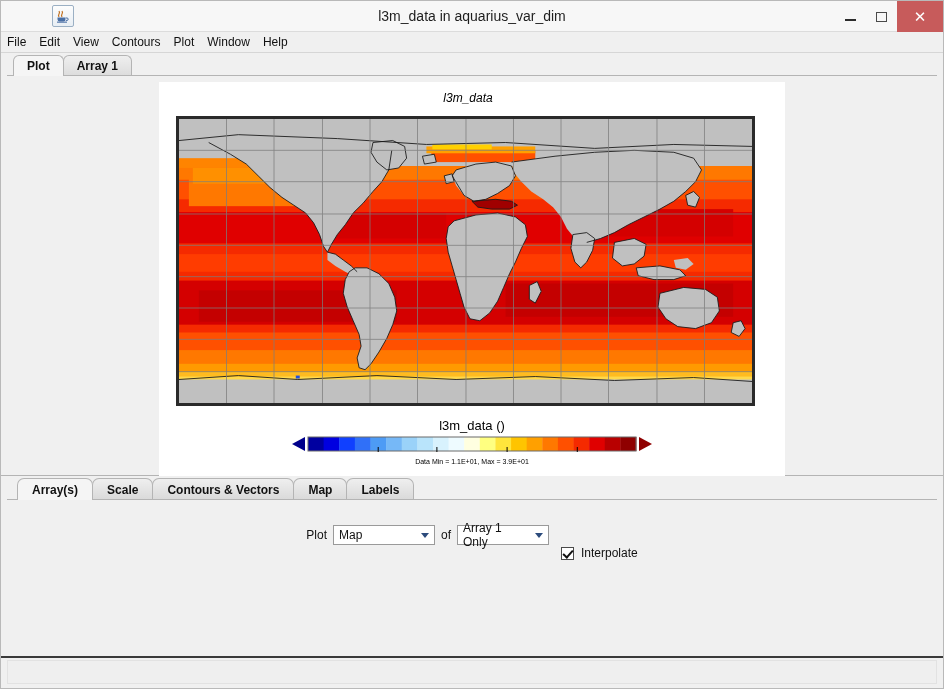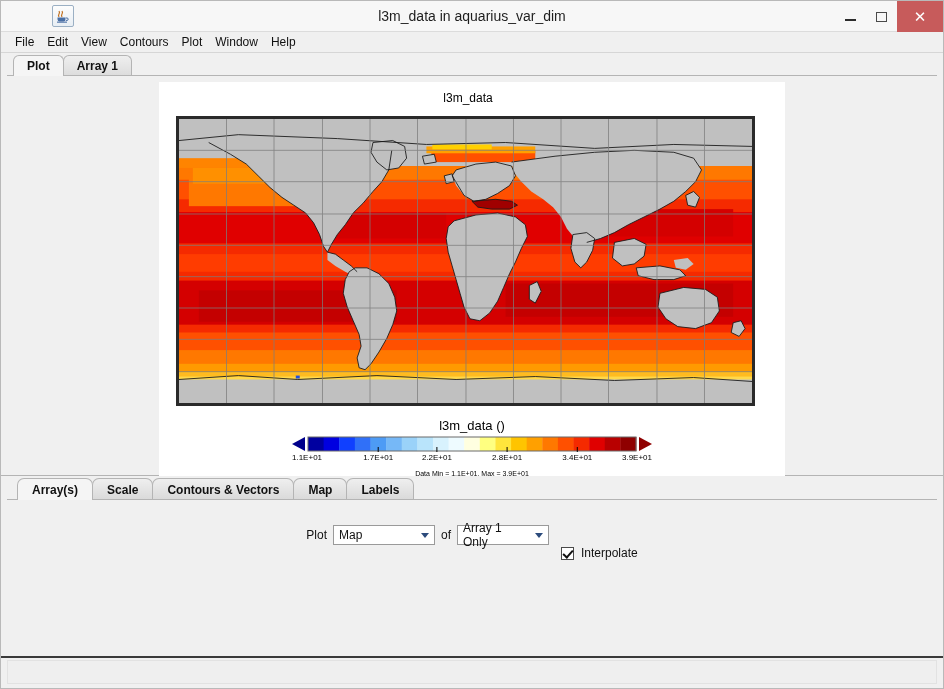--- a/index.html
+++ b/index.html
@@ -69,21 +69,20 @@
     width: 11px; height: 10px; border: 1.6px solid #4a4a4a;
   }
 
   
   #menubar {
     height: 21px;
     background: #f0f0f0;
     border-bottom: 1px solid #d6d6d6;
     display: flex;
     align-items: center;
-    padding-left: 8px;
     gap: 1px;
   }
   .menu-item {
     font-size: 12px;
     color: #111;
     padding: 2px 6px;
     white-space: nowrap;
   }
 
   
@@ -132,20 +131,21 @@
     left: 158px; top: 6px;
     width: 626px; height: 402px;
     background: #ffffff;
   }
   #plot-title {
     position: absolute;
     top: 9px; left: 0; right: 8px;
     text-align: center;
     font-size: 12px;
     color: #000;
+    font-style: italic;
   }
   
   #mapframe {
     position: absolute;
     left: 17px; top: 34px;
     width: 579px; height: 290px;
     border: 3px solid #2a2a2a;
     background: #c0c0c0;
     overflow: hidden;
   }
@@ -519,28 +519,20 @@
               <rect x="16" y="1" width="328" height="14" fill="none" stroke="#6a6a6a" stroke-width="1"></rect>
               <g id="cbar-tickmarks" stroke="#000" stroke-width="1">
                   <line x1="86.19" y1="11" x2="86.19" y2="16"></line>
                   <line x1="144.90" y1="11" x2="144.90" y2="16"></line>
                   <line x1="215.10" y1="11" x2="215.10" y2="16"></line>
                   <line x1="285.29" y1="11" x2="285.29" y2="16"></line>
                 </g>
             </svg>
           </div>
         </div>
-        <div id="cbar-ticks">
-            <div class="cbtick" style="transform: none; left: 0px;">1.1E+01</div>
-            <div class="cbtick" style="left: 86.192px;">1.7E+01</div>
-            <div class="cbtick" style="left: 144.904px;">2.2E+01</div>
-            <div class="cbtick" style="left: 215.096px;">2.8E+01</div>
-            <div class="cbtick" style="left: 285.288px;">3.4E+01</div>
-            <div class="cbtick" style="transform: translateX(-100%); left: 360px;">3.9E+01</div>
-          </div>
         <div id="cbar-minmax">Data Min = 1.1E+01, Max = 3.9E+01</div>
       </div>
 
     </div>
   </div>
 
   <div id="bottom-pane">
     <div id="btabs">
       <div class="btab active">Array(s)</div>
       <div class="btab">Scale</div>

